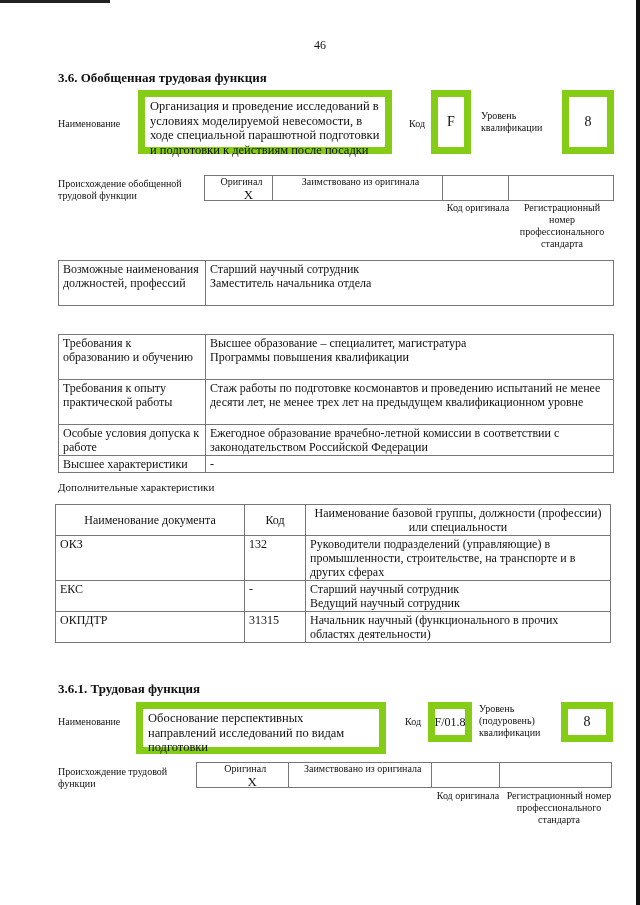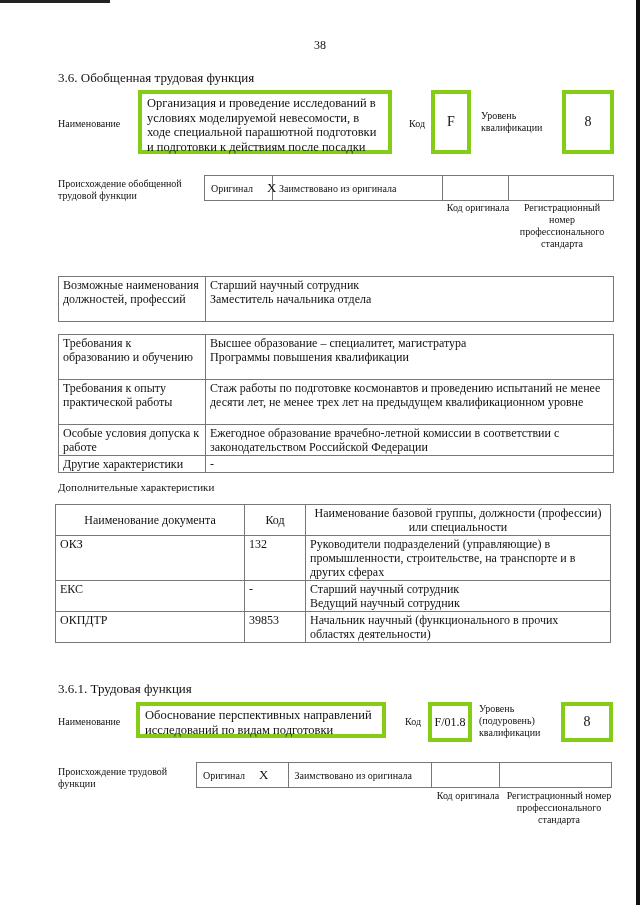--- a/index.html
+++ b/index.html
@@ -5,42 +5,42 @@
   html, body { margin: 0; padding: 0; }
   body {
     width: 640px; height: 905px; position: relative; overflow: hidden;
     background: #ffffff; color: #111;
     font-family: "Liberation Serif", "DejaVu Serif", serif;
   }
   .edge-right { position: absolute; right: 0; top: 0; width: 4px; height: 905px; background: #111; }
   .edge-top { position: absolute; left: 0; top: 0; width: 110px; height: 3px; background: #222; }
   .abs { position: absolute; }
   .page-num { left: 0; width: 640px; top: 38px; text-align: center; font-size: 12px; }
-  .h { font-weight: normal; font-size: 13px; text-align: center; }
+  .h { font-weight: bold; font-size: 13px; text-align: center; }
   .lbl-sm { font-size: 10px; line-height: 12px; }
-  .box { position: absolute; border: 4px solid #84cc16; box-sizing: border-box; }
+  .box { position: absolute; border: 7px solid #84cc16; box-sizing: border-box; }
   .box-text { font-size: 12.5px; line-height: 14.5px; padding: 2px 5px; }
   .center-val { display: flex; align-items: center; justify-content: center; font-size: 14px; }
   .origin-row { position: absolute; display: flex; border: 1px solid #777; box-sizing: border-box; height: 26px; }
-  .origin-row > div { border-right: 1px solid #777; box-sizing: border-box; display: flex; align-items: center; font-size: 10px; padding-left: 6px; }
+  .origin-row > div { border-right: 1px solid #777; box-sizing: border-box; display: flex; align-items: center; font-size: 10px; padding-left: 6px; flex-direction: column; }
   .origin-row > div:last-child { border-right: none; }
   .x-mark { font-size: 13px; margin-left: 14px; }
   .caption { position: absolute; font-size: 10px; line-height: 12px; text-align: center; }
   table.t { position: absolute; border-collapse: collapse; font-size: 12px; line-height: 14px; }
   table.t td, table.t th { border: 1px solid #777; vertical-align: top; padding: 1px 4px; font-weight: normal; text-align: left; }
   table.t th { text-align: center; vertical-align: middle; }
   .multi { white-space: pre-line; margin-left: 27px; }
 </style>
 </head>
 <body>
 
 <div class="edge-top"></div>
 <div class="edge-right"></div>
 
-<div class="abs page-num">38</div>
+<div class="abs page-num">46</div>
 
 <div class="abs h" style="left:58px; top:70px;">3.6. Обобщенная трудовая функция</div>
 
 <div class="abs lbl-sm" style="left:58px; top:118px;">Наименование</div>
 <div class="box box-text" style="left:138px; top:90px; width:254px; height:64px;">Организация и проведение исследований в условиях моделируемой невесомости, в ходе специальной парашютной подготовки и подготовки к действиям после посадки</div>
 <div class="abs lbl-sm" style="left:409px; top:118px;">Код</div>
 <div class="box center-val" style="left:431px; top:90px; width:40px; height:64px;">F</div>
 <div class="abs lbl-sm" style="left:481px; top:110px; width:80px;">Уровень квалификации</div>
 <div class="box center-val" style="left:562px; top:90px; width:52px; height:64px;">8</div>
 
@@ -51,21 +51,21 @@
     <span class="x-mark">X</span>
   </div>
 
   <div style="width:170px;">Заимствовано из оригинала</div>
   <div style="width:66px;"></div>
   <div style="width:104px;"></div>
 </div>
 <div class="caption" style="left:446px; top:202px; width:64px;">Код оригинала</div>
 <div class="caption" style="left:510px; top:202px; width:104px;">Регистрационный номер профессионального стандарта</div>
 
-<table class="t" style="left:58px; top:276px; width:556px;">
+<table class="t" style="left:58px; top:260px; width:556px;">
   <tbody>
       <tr>
     <td style="width:138px; height:42px;">Возможные наименования должностей, профессий</td>
     <td class="multi">Старший научный сотрудник
 Заместитель начальника отдела</td>
   </tr>
 </tbody>
   </table>
 
 <table class="t" style="left:58px; top:334px; width:556px;">
@@ -77,21 +77,21 @@
   </tr>
   <tr>
     <td style="height:42px;">Требования к опыту практической работы</td>
     <td class="multi">Стаж работы по подготовке космонавтов и проведению испытаний не менее десяти лет, не менее трех лет на предыдущем квалификационном уровне</td>
   </tr>
   <tr>
     <td>Особые условия допуска к работе</td>
     <td class="multi">Ежегодное образование врачебно-летной комиссии в соответствии с законодательством Российской Федерации</td>
   </tr>
   <tr>
-    <td>Другие характеристики</td>
+    <td>Высшее характеристики</td>
     <td class="multi">-</td>
   </tr>
 </tbody>
   </table>
 
 <div class="abs" style="left:58px; top:481px; font-size:11px;">Дополнительные характеристики</div>
 
 <table class="t" style="left:55px; top:504px; width:556px;">
   <tbody>
       <tr>
@@ -105,30 +105,30 @@
     <td class="multi">Руководители подразделений (управляющие) в промышленности, строительстве, на транспорте и в других сферах</td>
   </tr>
   <tr>
     <td>ЕКС</td>
     <td>-</td>
     <td class="multi">Старший научный сотрудник
 Ведущий научный сотрудник</td>
   </tr>
   <tr>
     <td>ОКПДТР</td>
-    <td>39853</td>
+    <td>31315</td>
     <td class="multi">Начальник научный (функционального в прочих областях деятельности)</td>
   </tr>
 </tbody>
   </table>
 
 <div class="abs h" style="left:58px; top:681px;">3.6.1. Трудовая функция</div>
 
 <div class="abs lbl-sm" style="left:58px; top:716px;">Наименование</div>
-<div class="box box-text" style="left:136px; top:702px; width:250px; height:36px;">Обоснование перспективных направлений исследований по видам подготовки</div>
+<div class="box box-text" style="left:136px; top:702px; width:250px; height:52px;">Обоснование перспективных направлений исследований по видам подготовки</div>
 <div class="abs lbl-sm" style="left:405px; top:716px;">Код</div>
 <div class="box center-val" style="left:428px; top:702px; width:44px; height:40px; font-size:12px;">F/01.8</div>
 <div class="abs lbl-sm" style="left:479px; top:703px; width:80px;">Уровень (подуровень) квалификации</div>
 <div class="box center-val" style="left:561px; top:702px; width:52px; height:40px;">8</div>
 
 <div class="abs lbl-sm" style="left:58px; top:766px; width:130px;">Происхождение трудовой функции</div>
 <div class="origin-row" style="left:196px; top:762px; width:416px;">
   <div style="width:92px;">
     <span>Оригинал</span>
     <span class="x-mark">X</span>

